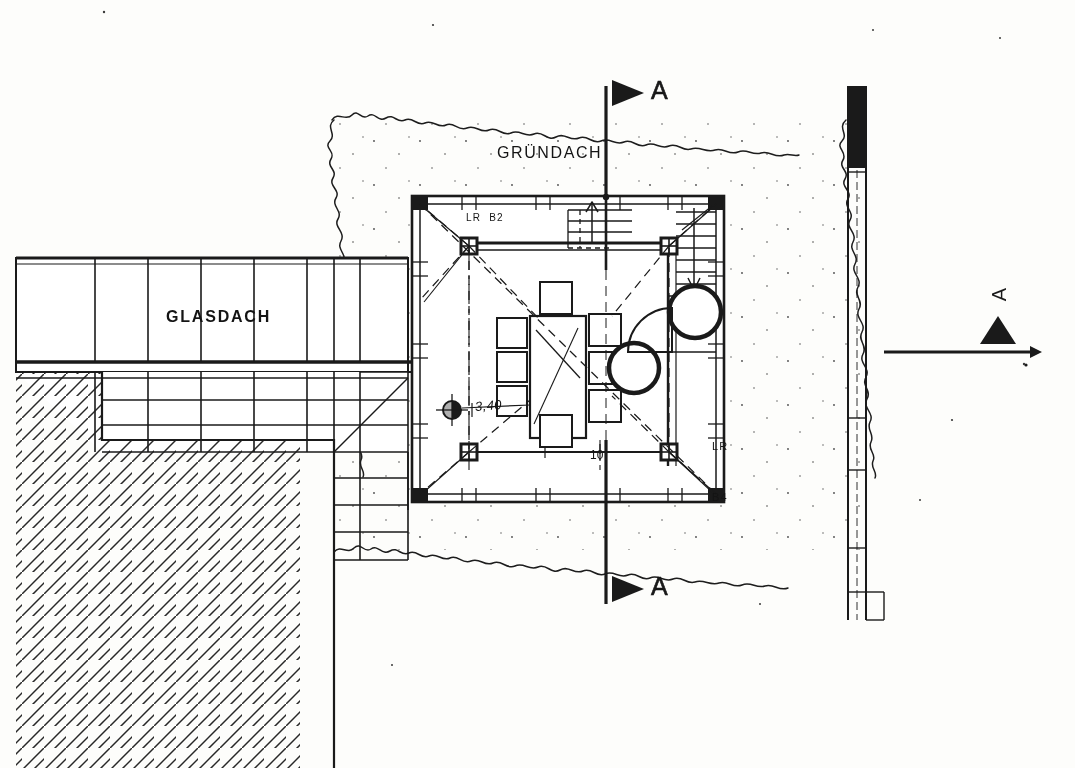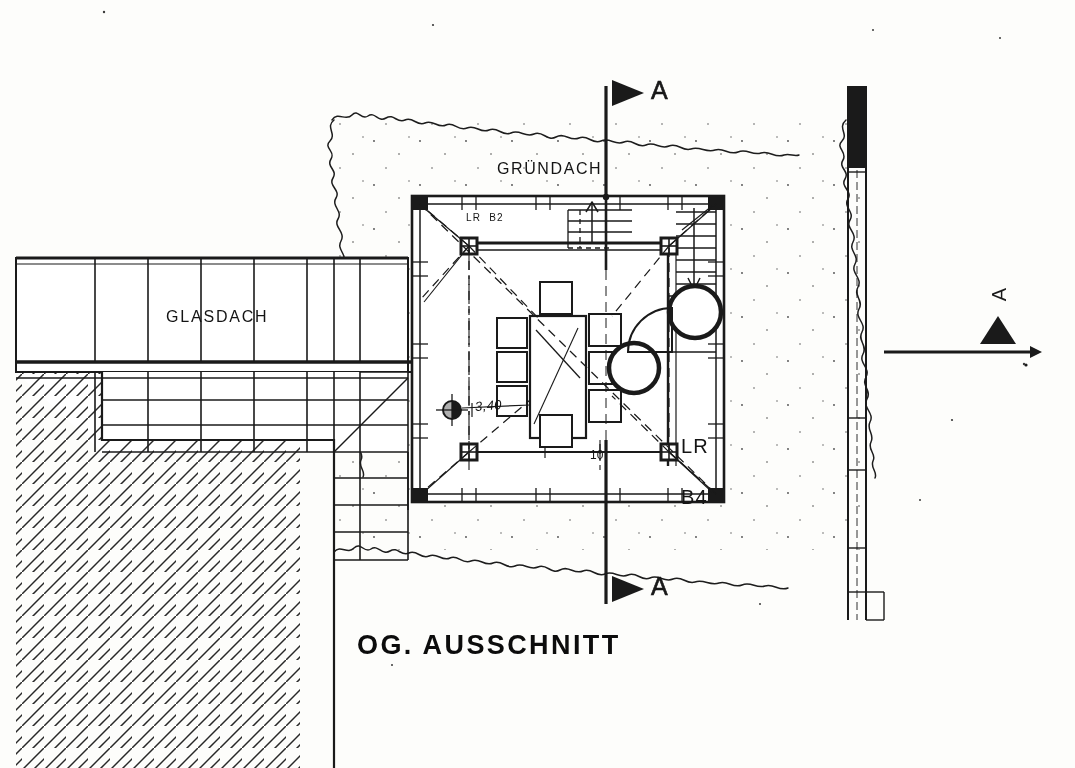--- a/index.html
+++ b/index.html
@@ -29,36 +29,35 @@
     position: absolute;
     white-space: pre;
     color: #141414;
     font-family: "Liberation Sans", sans-serif;
   }
   .lbl-gruendach {
     left: 497px; top: 144px;
     font-size: 16px;
     letter-spacing: 1.6px;
     font-weight: 400;
-    margin-top: 16px;
   }
   .lbl-glasdach {
     left: 166px; top: 308px;
     font-size: 16px;
     letter-spacing: 1.8px;
-    font-weight: 400;
+    font-weight: 700;
   }
   .lbl-lrb2 {
     left: 466px; top: 212px;
     font-size: 10px;
     letter-spacing: 1.2px;
   }
   .lbl-lrb4 {
-    left: 681px; top: 404px;
-    font-size: 20px;
+    left: 712px; top: 404px;
+    font-size: 11px;
     letter-spacing: 1.2px;
     line-height: 17px;
   }
   .lbl-dim340 {
     left: 475px; top: 398px;
     font-size: 13px;
     font-style: italic;
     letter-spacing: 0.4px;
     transform: rotate(-4deg);
   }
@@ -489,15 +488,14 @@
   <div class="lbl lbl-dim340">3,40</div>
 
   <div class="lbl lbl-dim10">10</div>
 
   <div class="lbl lbl-secA-top">A</div>
 
   <div class="lbl lbl-secA-bot">A</div>
 
   <div class="lbl lbl-secA-right">A</div>
 
-  <div class="lbl lbl-title">OG. AUSSCHNITT</div>
 
 </div>
 
 </body></html>

